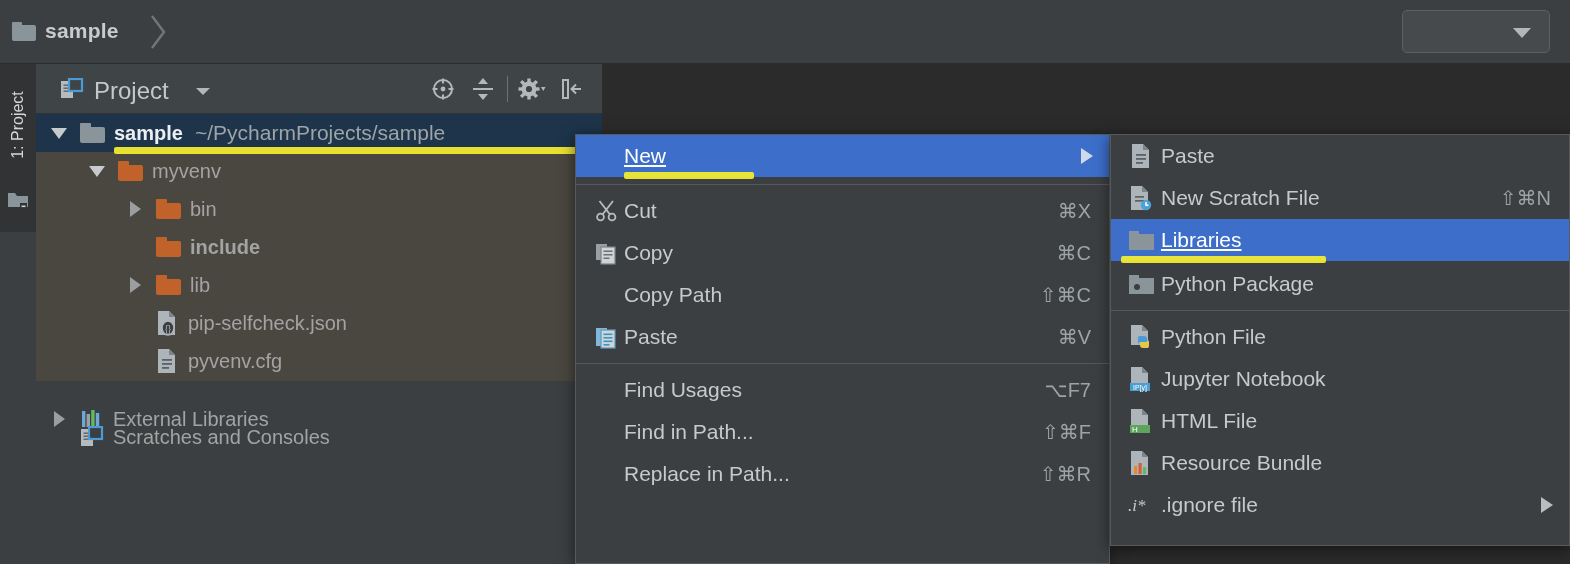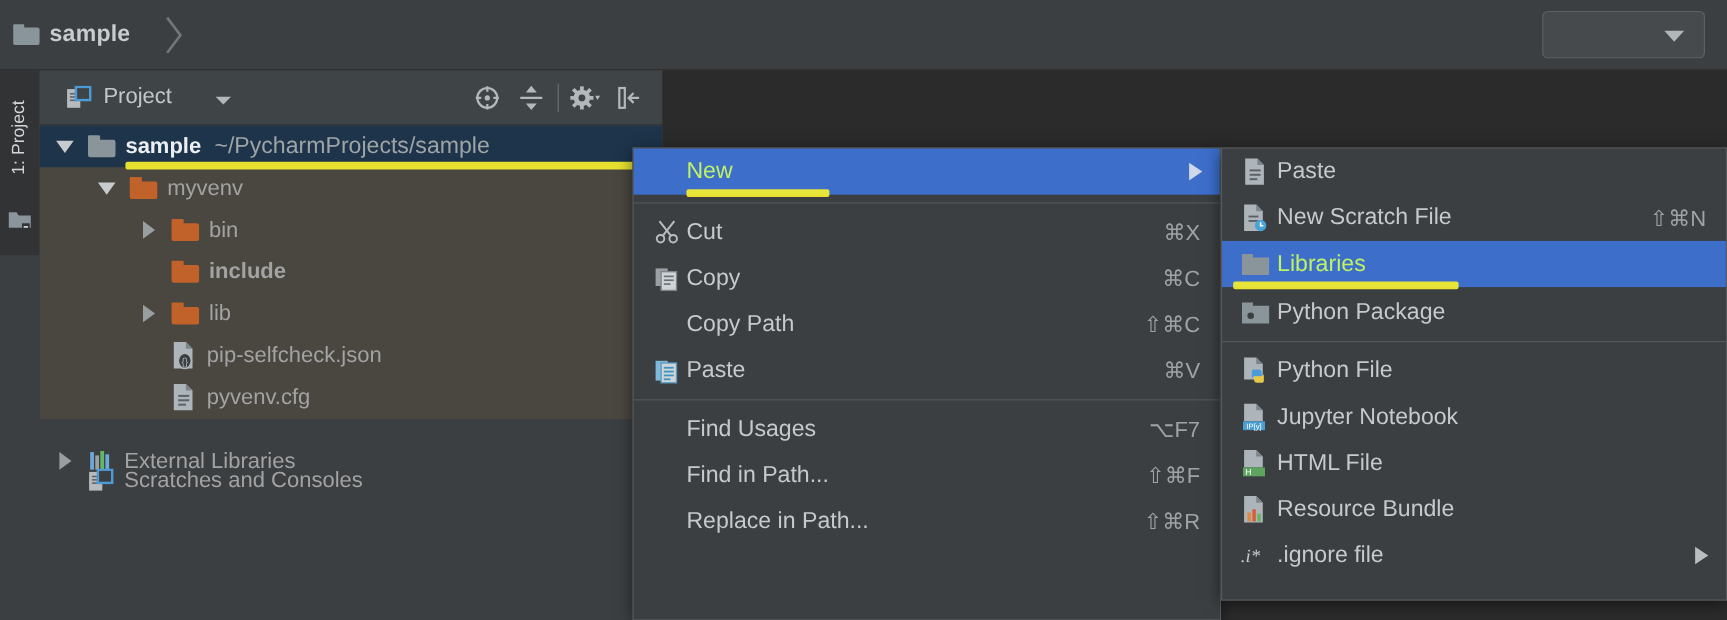--- a/index.html
+++ b/index.html
@@ -66,21 +66,21 @@
   }
   .toolstrip-ico { position: absolute; left: 7px; top: 126px; width: 22px; height: 20px; }
 
   
   .toolwin-header {
     position: absolute; left: 36px; top: 64px; width: 566px; height: 50px;
     background: #3f4547; border-bottom: 1px solid #2f3133;
   }
   .tw-title {
     position: absolute; left: 58px; top: 13px;
-    font-size: 20px; color: #c4c8ca;
+    font-size: 24px; color: #c4c8ca;
   }
   .tw-icon-scratch { position: absolute; left: 24px; top: 14px; width: 24px; height: 22px; }
   .tw-caret {
     position: absolute; left: 160px; top: 24px;
     width: 0; height: 0;
     border-left: 7px solid transparent; border-right: 7px solid transparent;
     border-top: 7px solid #b2b7ba;
   }
   .tw-actions { position: absolute; right: 10px; top: 0; height: 50px; display: flex; align-items: center; gap: 0; }
   .tw-btn { width: 40px; height: 50px; display: flex; align-items: center; justify-content: center; }
@@ -133,21 +133,21 @@
   
   .ctxmenu {
     position: absolute; left: 575px; top: 134px; width: 535px; height: 430px;
     background: #3c3f41; border: 1px solid #565a5c;
     box-shadow: 0 3px 14px rgba(0,0,0,.55);
   }
   .mi {
     position: relative; height: 42px; display: flex; align-items: center;
     font-size: 21px; color: #c6cacc; padding-left: 14px;
   }
-  .mi.hl { background: #3c6eca; color: #bef264; }
+  .mi.hl { background: #3c6eca; color: #ffffff; text-decoration: underline; }
   .mi .mi-ico { width: 34px; flex: 0 0 auto; display: flex; align-items: center; justify-content: center; }
   .mi .mi-label { flex: 1 1 auto; white-space: nowrap; }
   .mi .mi-key { color: #9ea3a6; font-size: 20px; padding-right: 18px; white-space: nowrap; }
   .submenu-arrow {
     width: 0; height: 0; flex: 0 0 auto; margin-right: 16px;
     border-top: 8px solid transparent; border-bottom: 8px solid transparent;
     border-left: 12px solid #b9bdc0;
   }
   .mi.hl .submenu-arrow { border-left-color: #cfd9ea; }
   .msep { height: 1px; background: #55595b; margin: 5px 0; }

